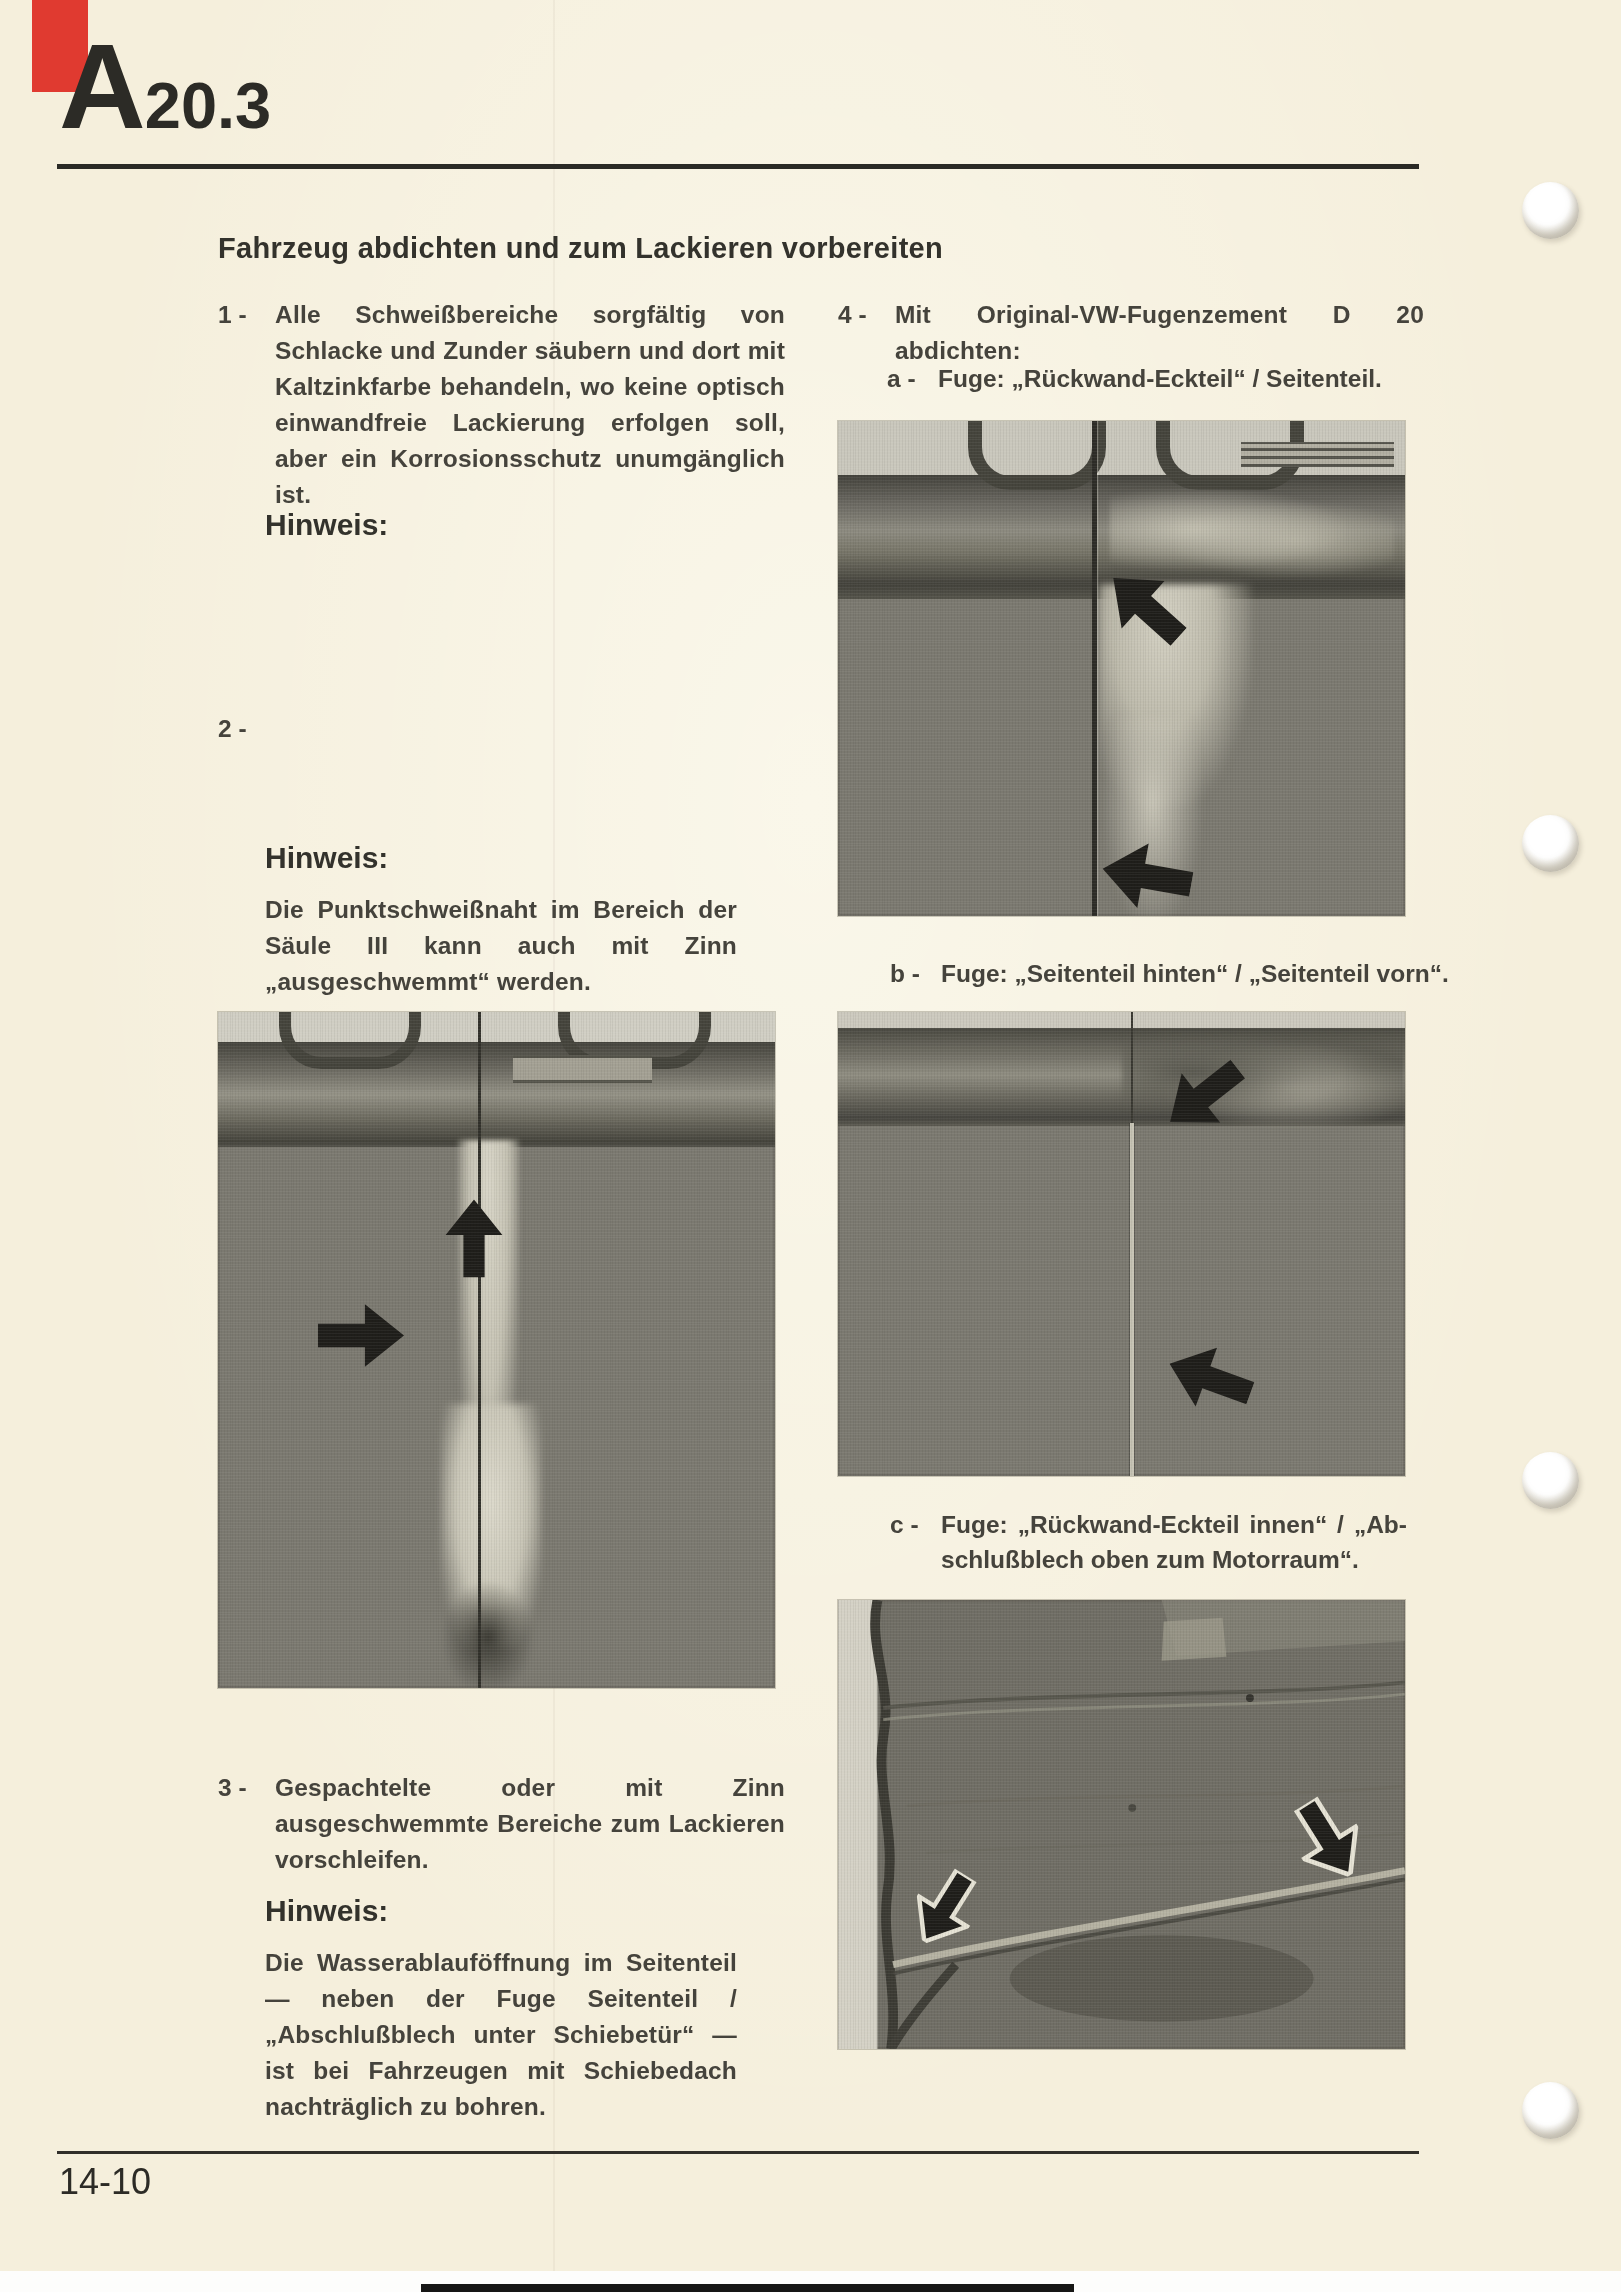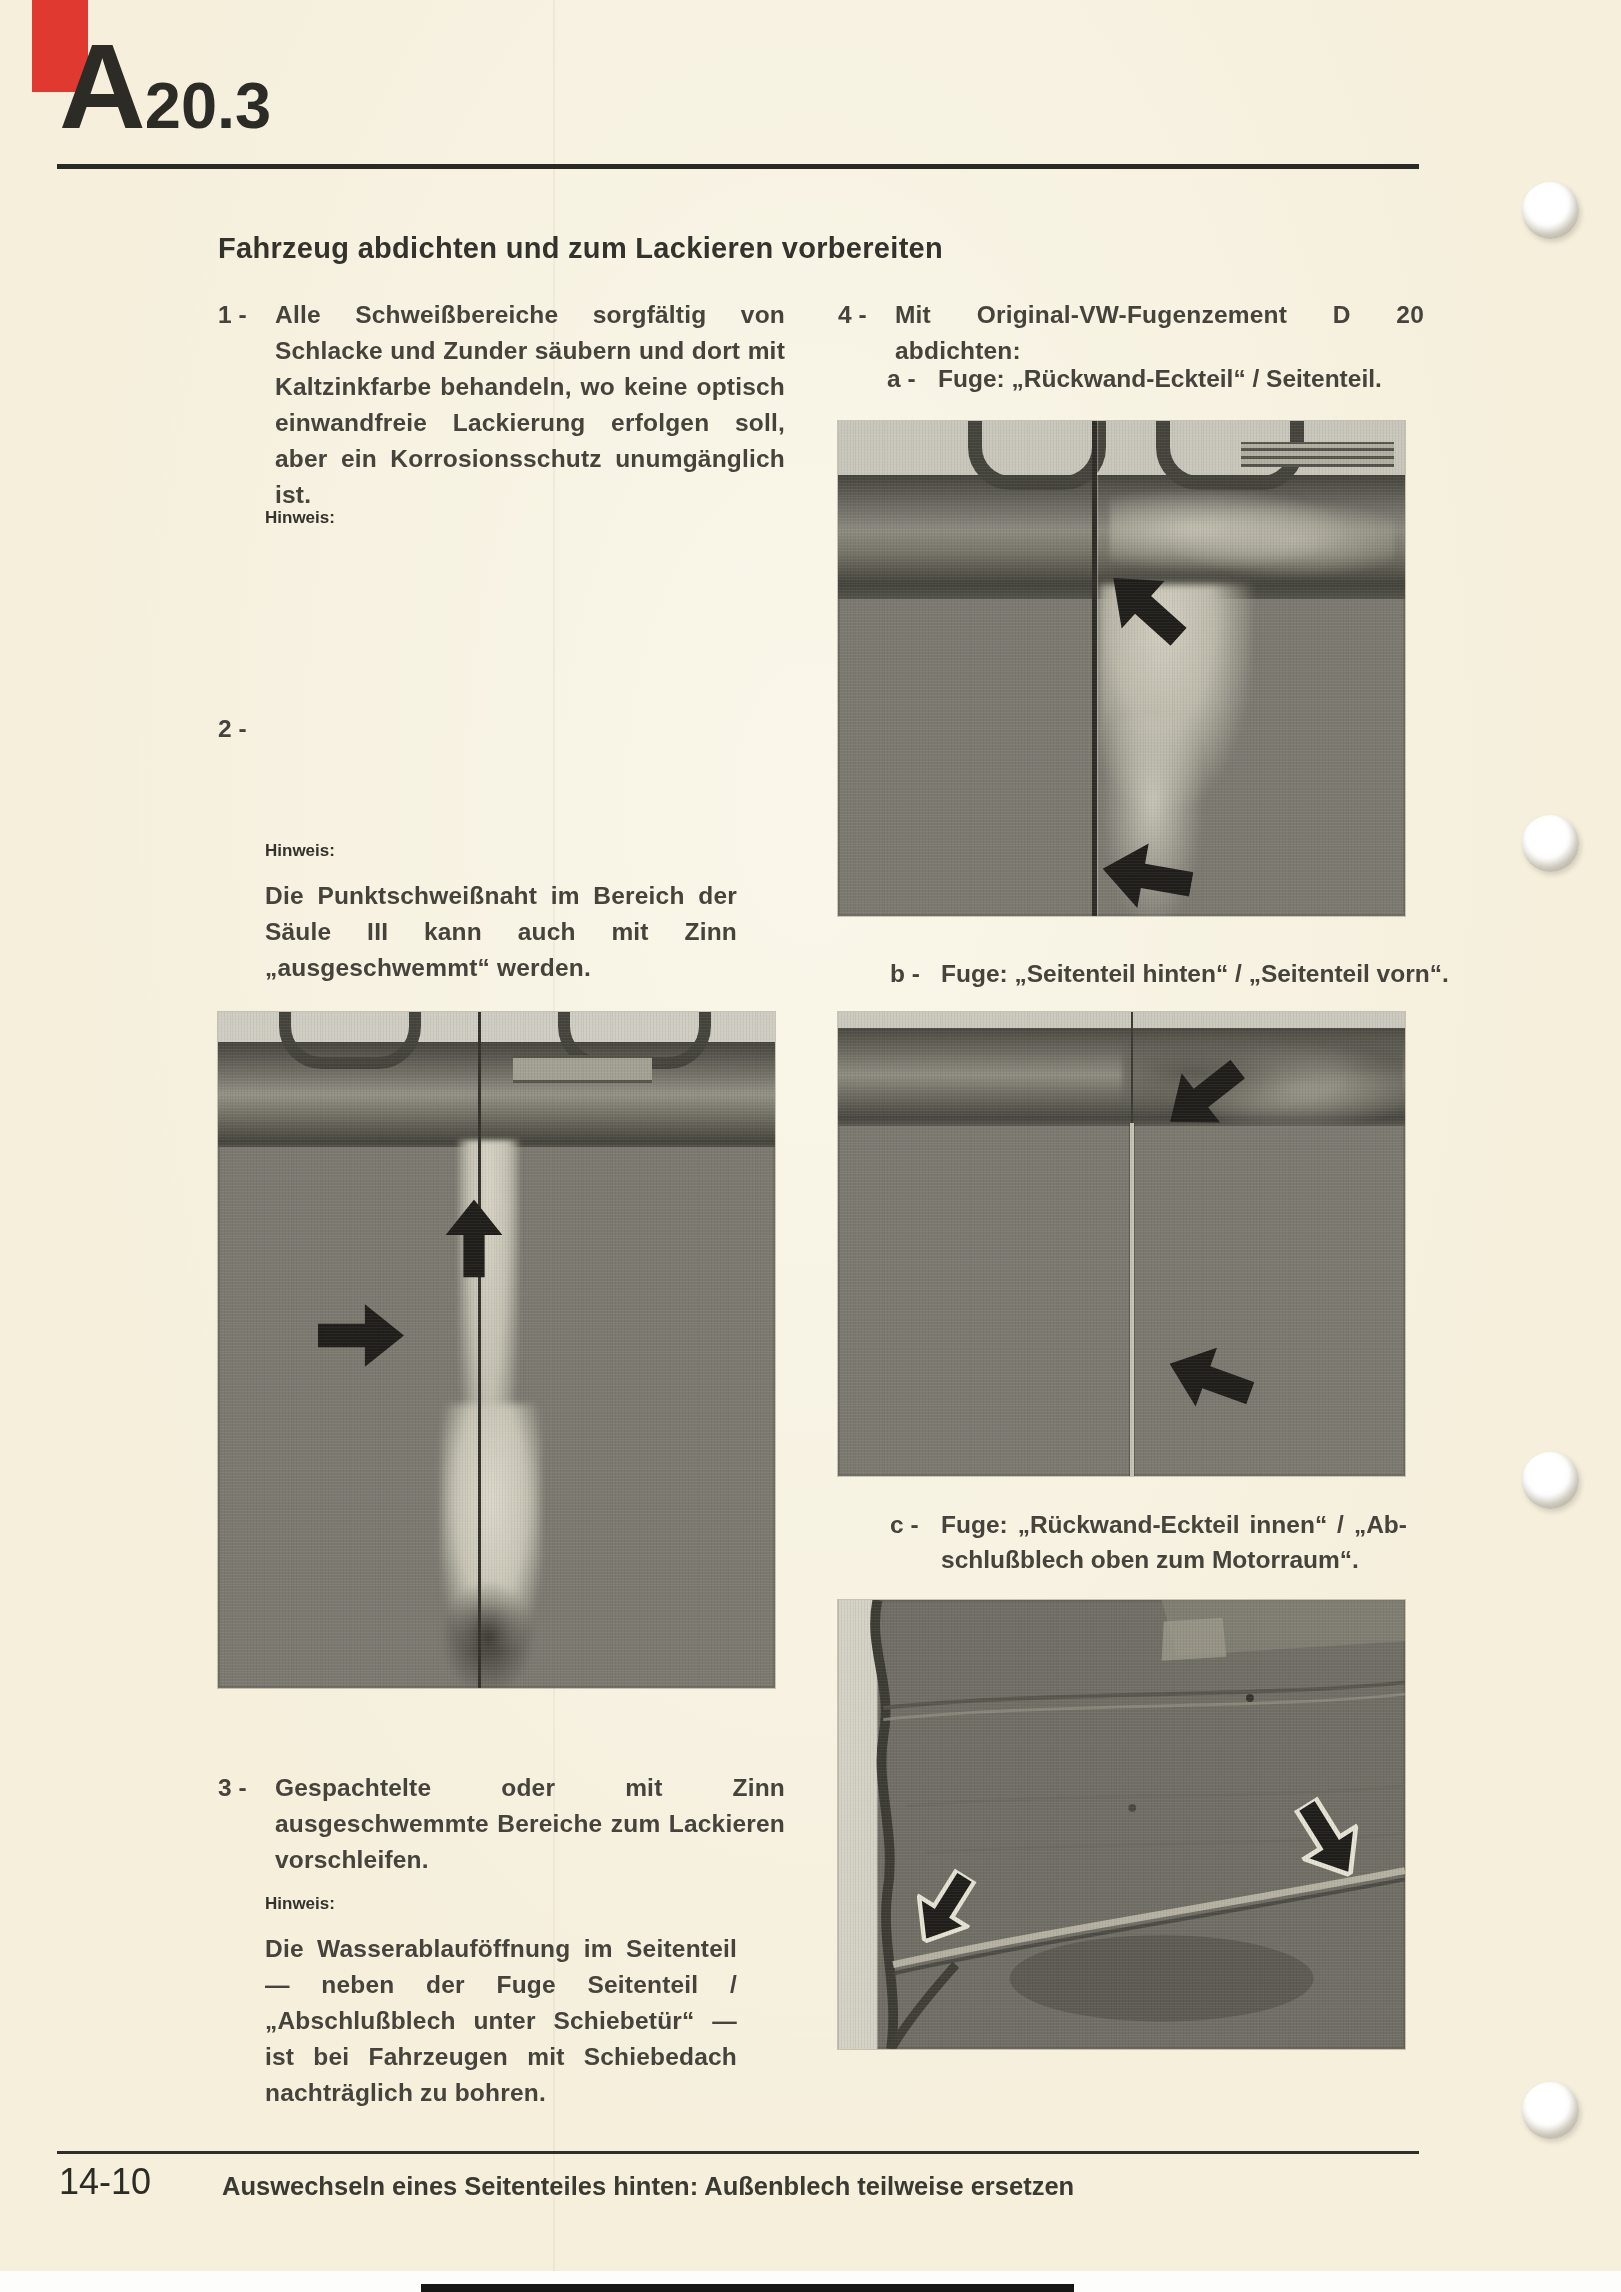--- a/index.html
+++ b/index.html
@@ -23,21 +23,21 @@
 
   .heading { position:absolute; left:218px; top:232px; font-size:29px; font-weight:700; color:#33322c; letter-spacing:0.3px; }
 
   .txt  { font-size:24.5px; line-height:36px; font-weight:700; text-align:justify; color:#45433c; letter-spacing:0.2px; }
   .item { position:absolute; display:flex; }
   .item .num  { width:57px; flex:none; font-size:24.5px; line-height:36px; font-weight:700; }
   .item .body { width:510px; }
   .item-r .body { width:529px; }
 
   .hinweis { position:absolute; width:472px; }
-  .hinweis .label { font-size:17px; font-weight:700; color:#33322c; margin-bottom:16.7px; }
+  .hinweis .label { font-size:30px; font-weight:700; color:#33322c; margin-bottom:16.7px; }
 
   .caption { position:absolute; display:flex; }
   .caption .pfx  { width:51px; flex:none; font-size:24.5px; line-height:35px; font-weight:700; }
   .caption .body { width:510px; font-size:24.5px; line-height:35px; font-weight:700; text-align:justify; }
   .caption .narrow { width:466px; }
 
   
   .footer-num   { position:absolute; left:59px;  top:2161px; font-size:36px; font-weight:400; color:#2c2b26; }
   .footer-title { position:absolute; left:222px; top:2172px; font-size:25.5px; font-weight:700; color:#3a3932; }
 
@@ -259,21 +259,20 @@
         <polygon points="0,16 20,0 20,10 44,10 44,22 20,22 20,32"></polygon>
       </svg>
     <svg id="pd-ar2" class="arrow outlined" viewBox="0 0 44 32">
         <polygon points="0,16 20,0 20,10 44,10 44,22 20,22 20,32"></polygon>
       </svg>
     <div class="grain"></div>
   </div>
 
   <div class="rule2"></div>
   <div class="footer-num">14-10</div>
-  <div class="footer-title">Auswechseln eines Seitenteiles hinten: Außenblech teilweise ersetzen</div>
 
   <div class="hole hole1"></div>
   <div class="hole hole2"></div>
   <div class="hole hole3"></div>
   <div class="hole hole4"></div>
 
   <div class="scan-bottom"></div>
   <div class="plate"></div>
 
 </div>

